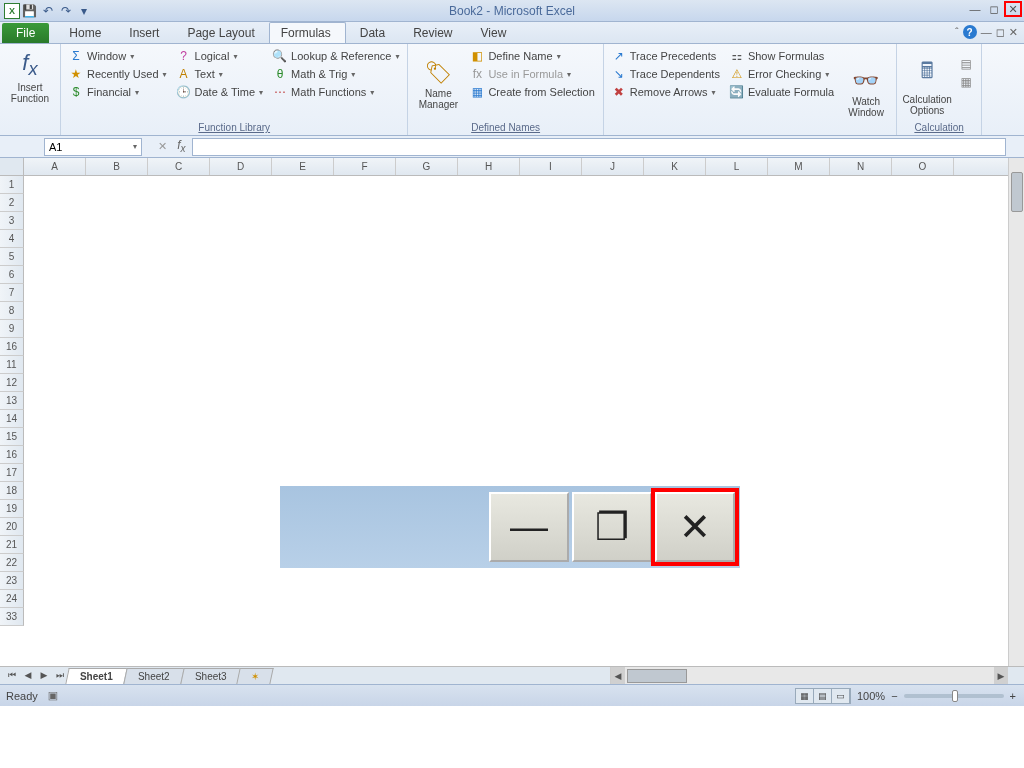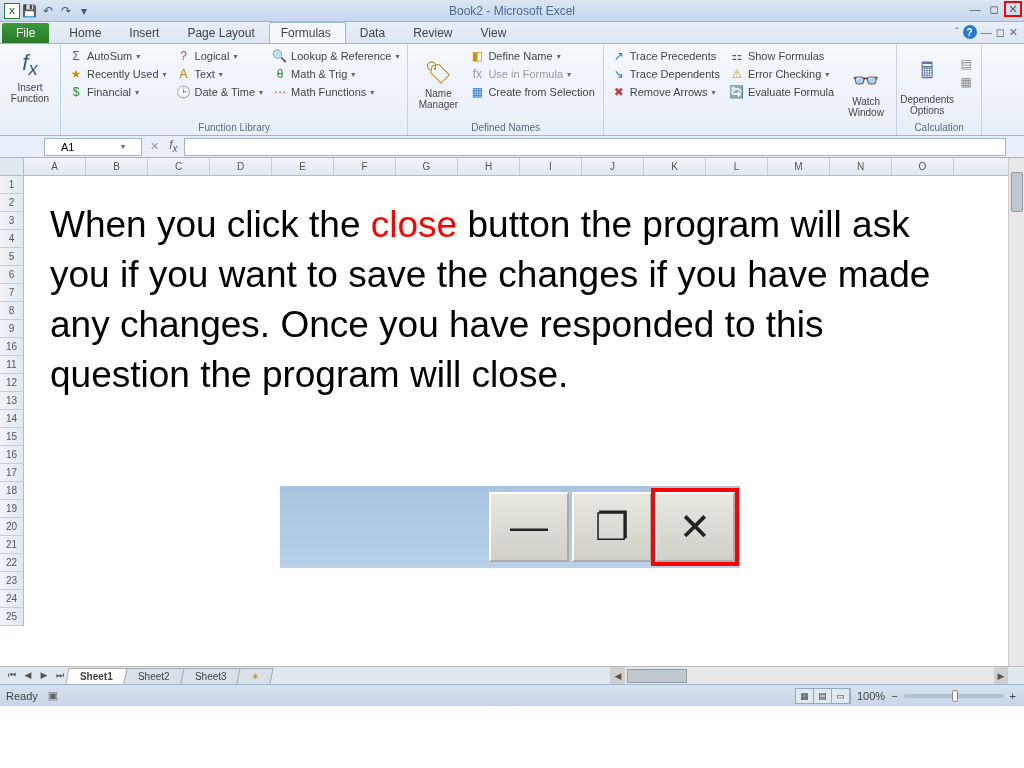--- a/index.html
+++ b/index.html
@@ -20,32 +20,32 @@
 .file-tab { background: linear-gradient(#3a9a3a, #2a7a2a); color: #fff; padding: 3px 14px; font-size: 12px; margin-right: 6px; border-radius: 2px 2px 0 0; }
 .tab { padding: 3px 14px; font-size: 12px; color: #444; cursor: pointer; }
 .tab.active { background: #f5f8fc; border: 1px solid #a0b4d0; border-bottom: none; border-radius: 2px 2px 0 0; padding-left: 11px; }
 .ribbon-right { position: absolute; right: 6px; top: 3px; display: flex; gap: 4px; align-items: center; }
 .help-icon { width: 14px; height: 14px; background: #2a7ad0; border-radius: 50%; color: #fff; font-size: 10px; font-weight: bold; display: flex; align-items: center; justify-content: center; }
 
 
 .ribbon { height: 92px; background: linear-gradient(#f5f8fc, #e8eff8); border-bottom: 1px solid #a0b4d0; display: flex; }
 .group { border-right: 1px solid #c5d3e5; padding: 2px 6px 0 6px; display: flex; flex-direction: column; justify-content: space-between; height: 100%; }
 .group-body { display: flex; gap: 6px; flex: 1; }
-.group-label { text-align: center; font-size: 10px; color: #5a6a8a; padding: 2px 0; }
+.group-label { text-align: center; font-size: 10px; color: #5a6a8a; padding: 2px 0; text-decoration: underline; }
 .big-btn { display: flex; flex-direction: column; align-items: center; justify-content: center; width: 48px; gap: 2px; color: #444; font-size: 10px; text-align: center; padding-top: 4px; }
 .big-btn .ico { font-size: 22px; color: #3a5a8a; }
 .col { display: flex; flex-direction: column; gap: 2px; padding-top: 2px; }
 .small-btn { display: flex; align-items: center; gap: 4px; font-size: 11px; color: #444; padding: 1px 2px; white-space: nowrap; }
 .small-btn .ico { width: 14px; height: 14px; display: inline-flex; align-items: center; justify-content: center; font-size: 12px; }
 .dd::after { content: " ▾"; font-size: 8px; color: #666; }
 .grey { color: #999; }
 
 
 .fbar { height: 22px; background: #e8eff8; border-bottom: 1px solid #a0b4d0; display: flex; align-items: center; }
-.namebox { width: 98px; margin: 0 4px 0 44px; background: #fff; border: 1px solid #a0b4d0; height: 18px; display: flex; align-items: center; padding: 0 16px; font-size: 11px; }
+.namebox { width: 98px; margin: 0 12px 0 44px; background: #fff; border: 1px solid #a0b4d0; height: 18px; display: flex; align-items: center; padding: 0 4px; font-size: 11px; }
 .namebox::after { content: "▾"; margin-left: auto; font-size: 8px; color: #666; }
 .fx { color: #666; font-style: italic; padding: 0 6px; font-size: 12px; }
 .formula-input { flex: 1; background: #fff; border: 1px solid #a0b4d0; height: 18px; margin-right: 18px; }
 
 
 .grid-area { position: relative; height: 508px; background: #fff; }
 .col-headers { height: 18px; background: linear-gradient(#f0f4f8, #e0e8f0); border-bottom: 1px solid #bbb; display: flex; margin-left: 24px; }
 .col-h { width: 62px; border-right: 1px solid #ccc; text-align: center; font-size: 10px; color: #555; line-height: 18px; }
 .row-headers { position: absolute; left: 0; top: 18px; width: 24px; }
 .row-h { height: 18px; background: linear-gradient(90deg, #f0f4f8, #e0e8f0); border-bottom: 1px solid #ccc; border-right: 1px solid #bbb; text-align: center; font-size: 10px; color: #555; line-height: 18px; }
@@ -124,21 +124,21 @@
       <span class="ico" style="font-style:italic">f<sub>x</sub></span>
       <span>Insert Function</span>
     </div>
     <div></div>
   </div>
   <div class="group">
     <div class="group-body">
       <div class="col">
         <div class="small-btn dd">
             <span class="ico" style="color:#2a7ad0">Σ</span>
-            <span>AutoSum</span>
+            <span>Window</span>
           </div>
         <div class="small-btn dd">
             <span class="ico" style="color:#d09000">★</span>
             <span>Recently Used</span>
           </div>
         <div class="small-btn dd">
             <span class="ico" style="color:#2a8a2a">$</span>
             <span>Financial</span>
           </div>
       </div>
@@ -229,21 +229,21 @@
       <div class="big-btn">
         <span class="ico" style="color:#5a7aa0">👓</span>
         <span>Watch Window</span>
       </div>
     </div>
   </div>
   <div class="group">
     <div class="group-body">
       <div class="big-btn">
         <span class="ico" style="color:#5a7aa0">🖩</span>
-        <span>Dependents Options</span>
+        <span>Calculation Options</span>
       </div>
       <div class="col" style="padding-top:10px">
         <div class="small-btn">
             <span class="ico" style="color:#888">▤</span>
           </div>
         <div class="small-btn">
             <span class="ico" style="color:#888">▦</span>
           </div>
       </div>
     </div>
@@ -295,26 +295,23 @@
       <div class="row-h">15</div>
       <div class="row-h">16</div>
       <div class="row-h">17</div>
       <div class="row-h">18</div>
       <div class="row-h">19</div>
       <div class="row-h">20</div>
       <div class="row-h">21</div>
       <div class="row-h">22</div>
       <div class="row-h">23</div>
       <div class="row-h">24</div>
-      <div class="row-h">25</div>
-    </div>
-
-  <div class="overlay-text">
-    <span>When you click the </span><span class="red">close</span><span> button the program will ask you if you want to save the changes if you have made any changes. Once you have responded to this question the program will close.</span>
-  </div>
+      <div class="row-h">33</div>
+    </div>
+
 
   <div class="bigbtns">
     <div class="bigbtn">—</div>
     <div class="bigbtn">❐</div>
     <div class="bigbtn close-hl">✕</div>
   </div>
 
   <div class="vscroll">
     <div class="thumb"></div>
   </div>

